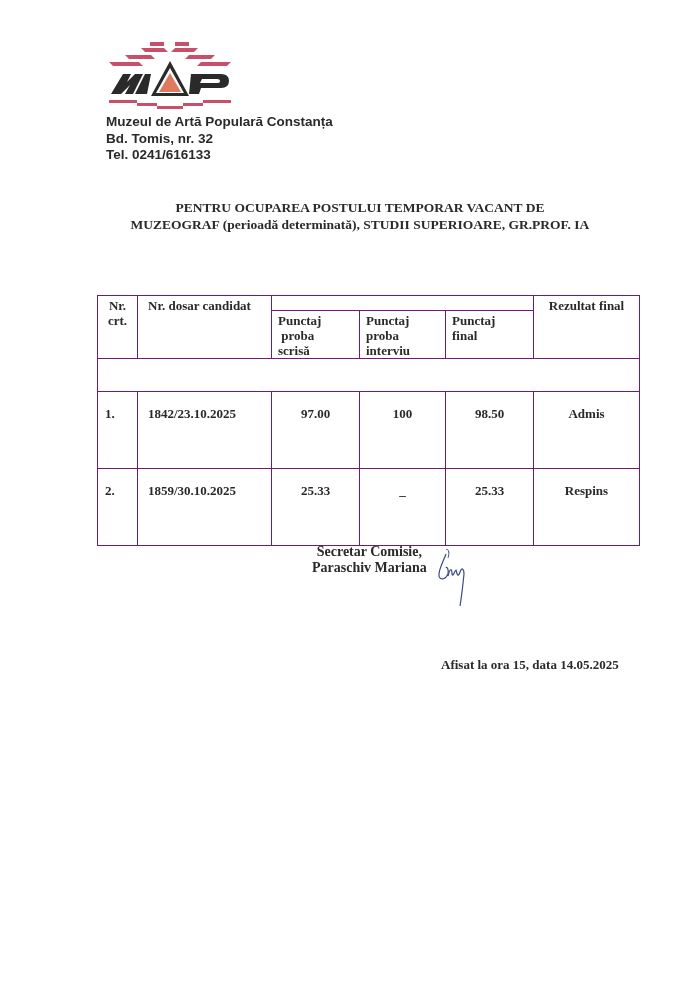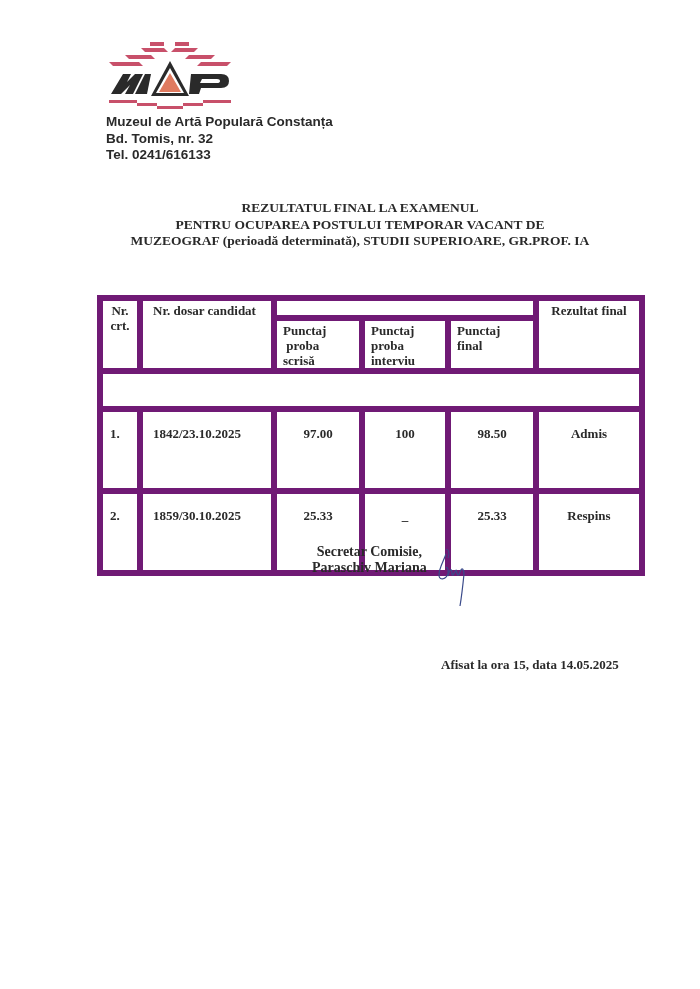--- a/index.html
+++ b/index.html
@@ -53,21 +53,21 @@
       position: absolute;
       left: 97px;
       top: 295px;
       border-collapse: collapse;
       font-family: "Liberation Serif", serif;
       font-weight: bold;
       font-size: 13px;
       color: #2a2a2a;
     }
     table.results td {
-      border: 6px solid #701a75;
+      border: 1px solid #701a75;
       padding: 0;
       vertical-align: top;
     }
     .c-nr { width: 40px; }
     .c-dosar { width: 134px; }
     .c-scris { width: 88px; }
     .c-interv { width: 86px; }
     .c-final { width: 88px; }
     .c-rez { width: 106px; }
 
@@ -149,21 +149,20 @@
   </svg>
 </div>
 
 <div class="org-block">
   <div>Muzeul de Artă Populară Constanța</div>
   <div>Bd. Tomis, nr. 32</div>
   <div>Tel. 0241/616133</div>
 </div>
 
 <div class="title-block">
-  <div>REZULTATUL FINAL  LA  EXAMENUL</div>
   <div>PENTRU OCUPAREA POSTULUI  TEMPORAR VACANT DE</div>
   <div>MUZEOGRAF (perioadă determinată), STUDII  SUPERIOARE, GR.PROF. IA</div>
 </div>
 
 <table class="results">
   <colgroup>
     <col class="c-nr">
       <col class="c-dosar">
       <col class="c-scris">
       <col class="c-interv">

